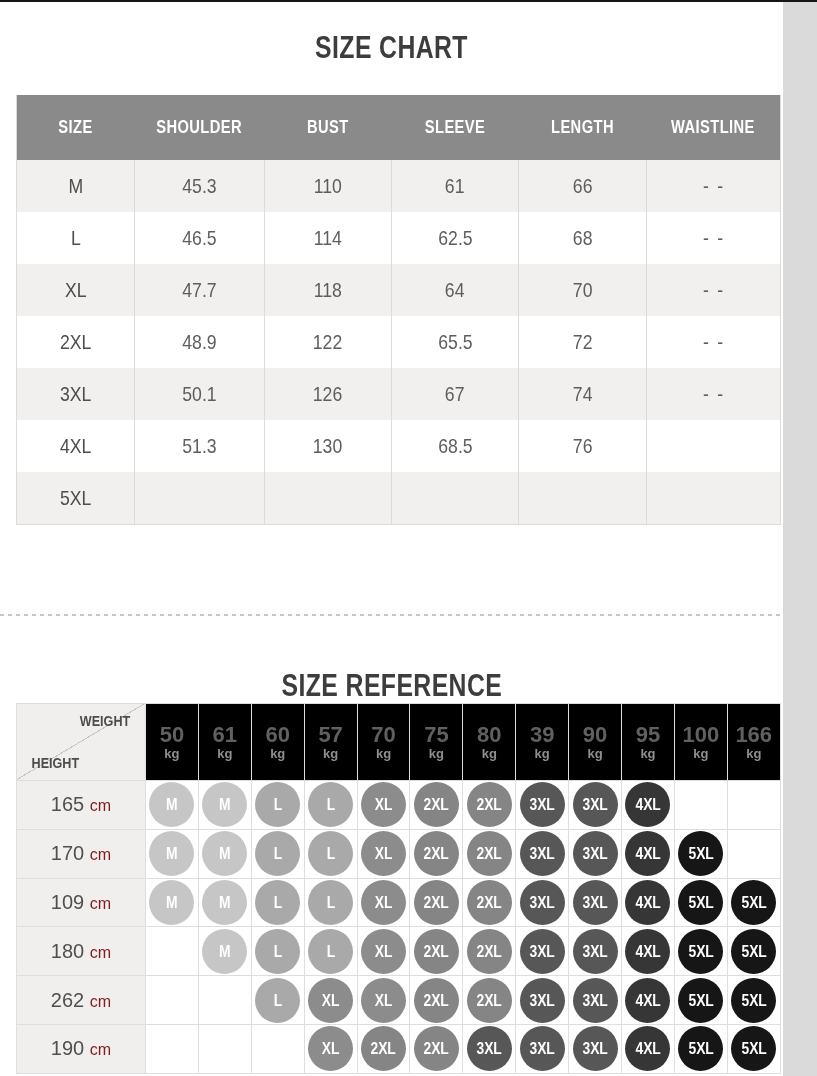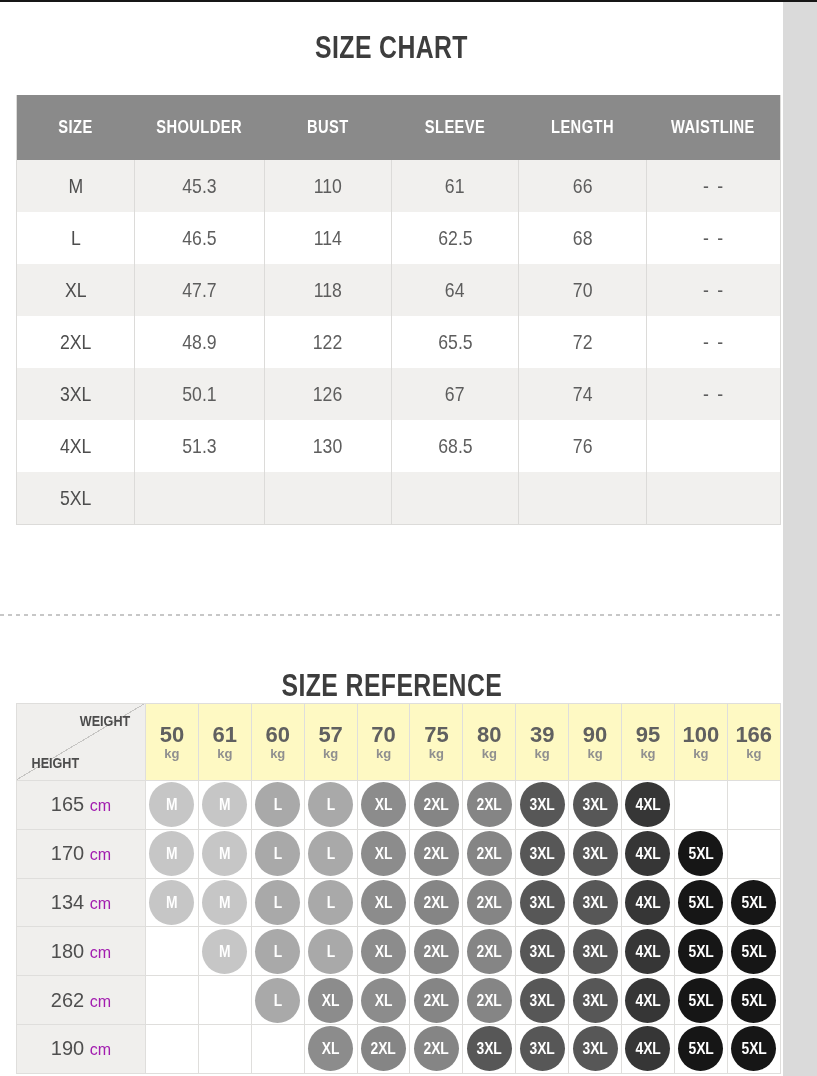--- a/index.html
+++ b/index.html
@@ -33,34 +33,34 @@
   .t1 .dash { letter-spacing:2px; }
 
   
   .dashed-sep { position:absolute; top:614px; left:0; width:783px; height:2px;
     background:repeating-linear-gradient(90deg,#c7c7c7 0 4px, transparent 4px 8px); }
 
   
   .t2 { position:absolute; left:16px; top:703px; width:764px;
         border-collapse:collapse; table-layout:fixed; }
   .t2 th, .t2 td { padding:0; border:1px solid #dfdedc; }
-  .t2 thead th { height:76px; background:#fef9c3; text-align:center; vertical-align:middle; }
+  .t2 thead th { height:76px; background:#000000; text-align:center; vertical-align:middle; }
   .t2 thead th.corner { position:relative; background:#f0efed; }
   .corner-box { position:absolute; inset:0;
      background:linear-gradient(to bottom right,
         transparent calc(50% - 1px), #c6c5c3 calc(50% - 1px),
         #c6c5c3 calc(50% + 0px), transparent calc(50% + 0px)); }
   .corner-weight { position:absolute; top:8px; right:10px; font-size:15px; color:#4c4c4c; }
   .corner-height { position:absolute; bottom:9px; left:10px; font-size:15px; color:#4c4c4c; }
   .w-val { display:block; font-size:22px; color:#606060; line-height:1.05; }
   .w-unit { display:block; font-size:13px; color:#8f8f8f; line-height:1.2; }
   .t2 tbody tr { height:48.8px; }
   .t2 tbody td { text-align:center; vertical-align:middle; background:#ffffff; }
   .t2 tbody td.hlabel { background:#f0efed; font-size:20px; color:#4f4f4f; }
-  .t2 tbody td.hlabel .unit { font-size:16px; color:#a21caf; }
+  .t2 tbody td.hlabel .unit { font-size:16px; color:#7f1d1d; }
   .bubble { width:45px; height:45px; border-radius:50%; margin:1px auto;
      display:flex; align-items:center; justify-content:center;
      color:#ffffff; font-size:16.5px; font-weight:700; }
 </style>
 </head>
 <body>
 
 <div class="top-edge"></div>
 <div class="right-gutter"></div>
 
@@ -331,21 +331,21 @@
           </div>
         </td>
         <td>
           <div class="bubble" style="background: rgb(22, 22, 22);">
             <span class="cn">5XL</span>
           </div>
         </td>
         <td></td>
       </tr>
       <tr>
-        <td class="hlabel"><span>134</span> <span class="unit">cm</span></td>
+        <td class="hlabel"><span>109</span> <span class="unit">cm</span></td>
         <td>
           <div class="bubble" style="background: rgb(198, 198, 198);">
             <span class="cn">M</span>
           </div>
         </td>
         <td>
           <div class="bubble" style="background: rgb(198, 198, 198);">
             <span class="cn">M</span>
           </div>
         </td>

